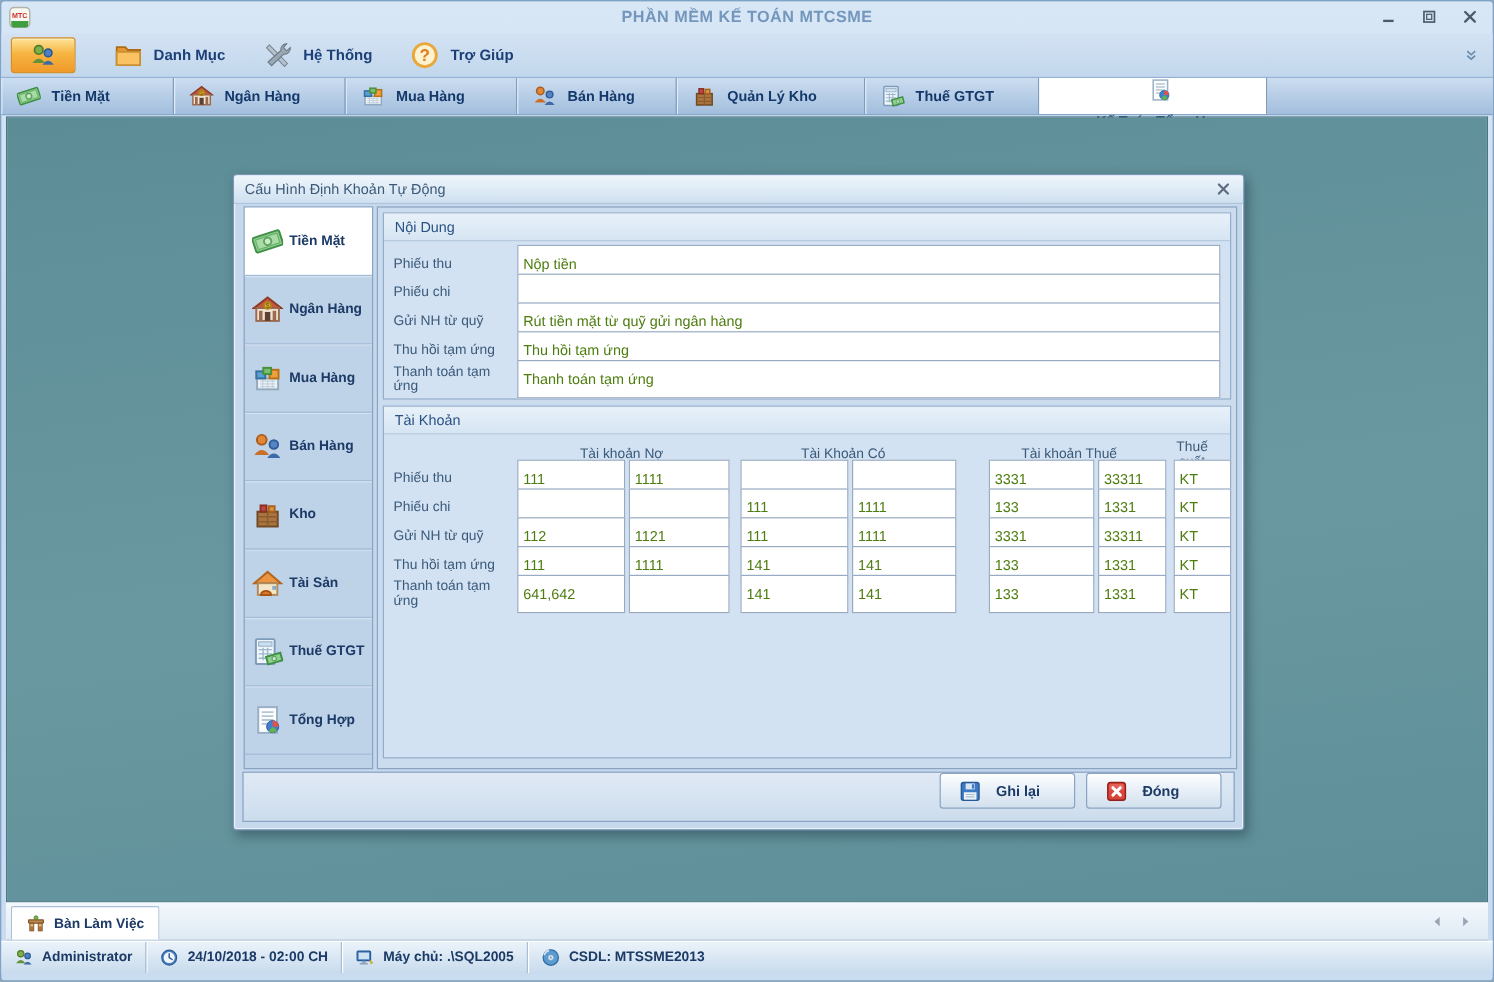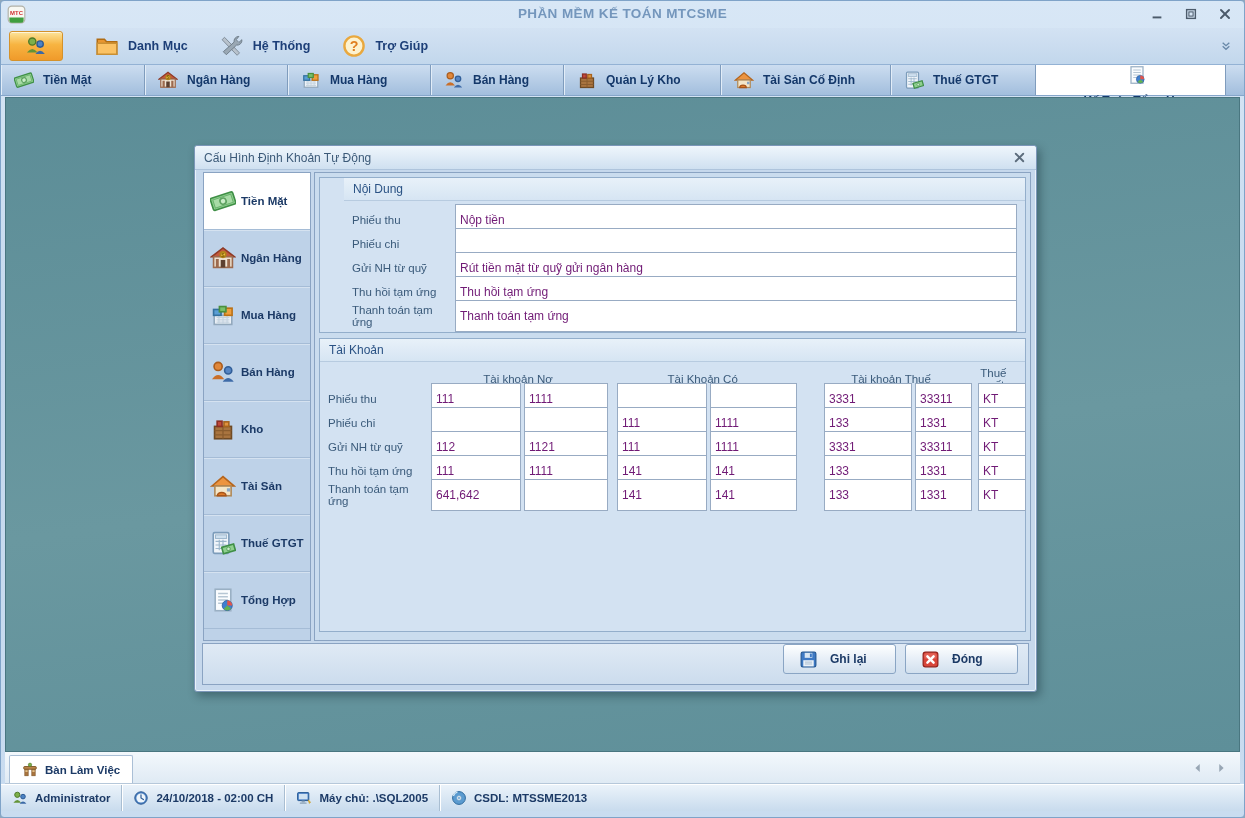--- a/index.html
+++ b/index.html
@@ -63,29 +63,29 @@
     background:#bed2e8;border:1px solid #8aa3c2;display:flex;flex-direction:column;}
   .side-item {flex:0 0 57px;display:flex;align-items:center;gap:5px;padding-left:6px;
     border-bottom:1px solid #a5bcd6;box-shadow:inset 0 1px 0 #d5e2f0;
     font-weight:bold;font-size:11.5px;color:#1c3a66;}
   .side-item.active {background:#fff;box-shadow:none;}
   .side-fill {flex:1;}
 
   .dlg-content {position:absolute;left:119px;top:26px;width:717px;height:469px;
     border:1px solid #8aa3c2;background:#cadcee;padding:4px;}
   .group {border:1px solid #93aecb;background:#d3e2f2;}
-  .group.g1 {height:156px;margin-bottom:5px;padding-left:24px;}
+  .group.g1 {height:156px;margin-bottom:5px;}
   .group.g2 {height:294px;}
   .group-h {height:23px;line-height:23px;padding-left:9px;font-size:12px;color:#2a5284;
     background:linear-gradient(#e8f1f9,#d6e5f3);border-bottom:1px solid #b7cbe0;}
   .group-body {padding:7px 8px;}
 
   .f-row {display:flex;align-items:center;height:23px;margin-bottom:1px;}
   .f-label {width:103px;flex:none;font-size:11.5px;color:#3a5a7a;}
-  .tb {height:32px;border:1px solid #98abc3;background:#fff;color:#701a75;
+  .tb {height:32px;border:1px solid #98abc3;background:#fff;color:#4d7c0f;
     font:12px "Liberation Sans","DejaVu Sans",sans-serif;padding:0 4px;}
   .tb.full {flex:1;}
 
   .g-headrow {display:flex;align-items:center;height:19px;font-size:11.5px;color:#3a5a7a;}
   .g-headrow .h {text-align:center;}
   .h-sp {width:103px;flex:none;}
   .h-no {width:177px;} .h-co {width:180px;margin-left:9px;}
   .h-th {width:148px;margin-left:27px;} .h-su {width:48px;margin-left:6px;}
   .g-row {display:flex;align-items:center;height:22px;margin-bottom:2px;}
   .g-label {width:103px;flex:none;font-size:11.5px;color:#3a5a7a;}
@@ -249,31 +249,20 @@
       <span class="ic ic20">
           <svg viewBox="0 0 16 16" xmlns="http://www.w3.org/2000/svg">
             <rect x="2.8" y="6.4" width="10.4" height="7.6" fill="#a9743f" stroke="#6e4a24"></rect>
             <path d="M2.8 9 h10.4 M2.8 11.6 h10.4 M8 6.4 v7.6" stroke="#8a5c2e" stroke-width="0.8"></path>
             <rect x="4.4" y="3.2" width="3" height="3.2" fill="#c2493b" stroke="#8c2f24"></rect>
             <rect x="8.6" y="3.6" width="3" height="2.8" fill="#e09340" stroke="#a8641c"></rect>
           </svg>
         </span>
       <span class="lbl">Quản Lý Kho</span>
     </div>
-    <div class="mtab" style="width:170px">
-      <span class="ic ic20">
-          <svg viewBox="0 0 16 16" xmlns="http://www.w3.org/2000/svg">
-            <path d="M1.2 8 L8 2.2 L14.8 8 Z" fill="#ec9440" stroke="#b5651d"></path>
-            <rect x="3" y="8" width="10" height="6" fill="#f4e6c8" stroke="#b08a5a"></rect>
-            <path d="M4.6 14 a2.6 2 0 0 1 5.2 0 Z" fill="#e07b28" stroke="#a8551a"></path>
-            <rect x="10.4" y="9.4" width="2" height="2" fill="#8aa8c8"></rect>
-          </svg>
-        </span>
-      <span class="lbl">Tài Sản Cố Định</span>
-    </div>
     <div class="mtab" style="width:145px">
       <span class="ic ic20">
           <svg viewBox="0 0 16 16" xmlns="http://www.w3.org/2000/svg">
             <rect x="2" y="1.6" width="9.6" height="12.8" rx="0.8" fill="#f0f5fa" stroke="#7c9cba"></rect>
             <rect x="3.4" y="3" width="6.8" height="2.2" fill="#cfe0ef" stroke="#9cb6cc" stroke-width="0.6"></rect>
             <path d="M3.4 7 h6.8 M3.4 9.2 h6.8 M3.4 11.4 h6.8 M5.7 6 v6.4 M8 6 v6.4" stroke="#9cb6cc" stroke-width="0.7"></path>
             <g transform="rotate(-16 11.4 11.6)">
               <rect x="7.6" y="9.6" width="7.6" height="4" fill="#8fd08f" stroke="#3f8f46"></rect>
               <circle cx="11.4" cy="11.6" r="1.1" fill="#c9ecc7" stroke="#5da260" stroke-width="0.6"></circle>
             </g>

